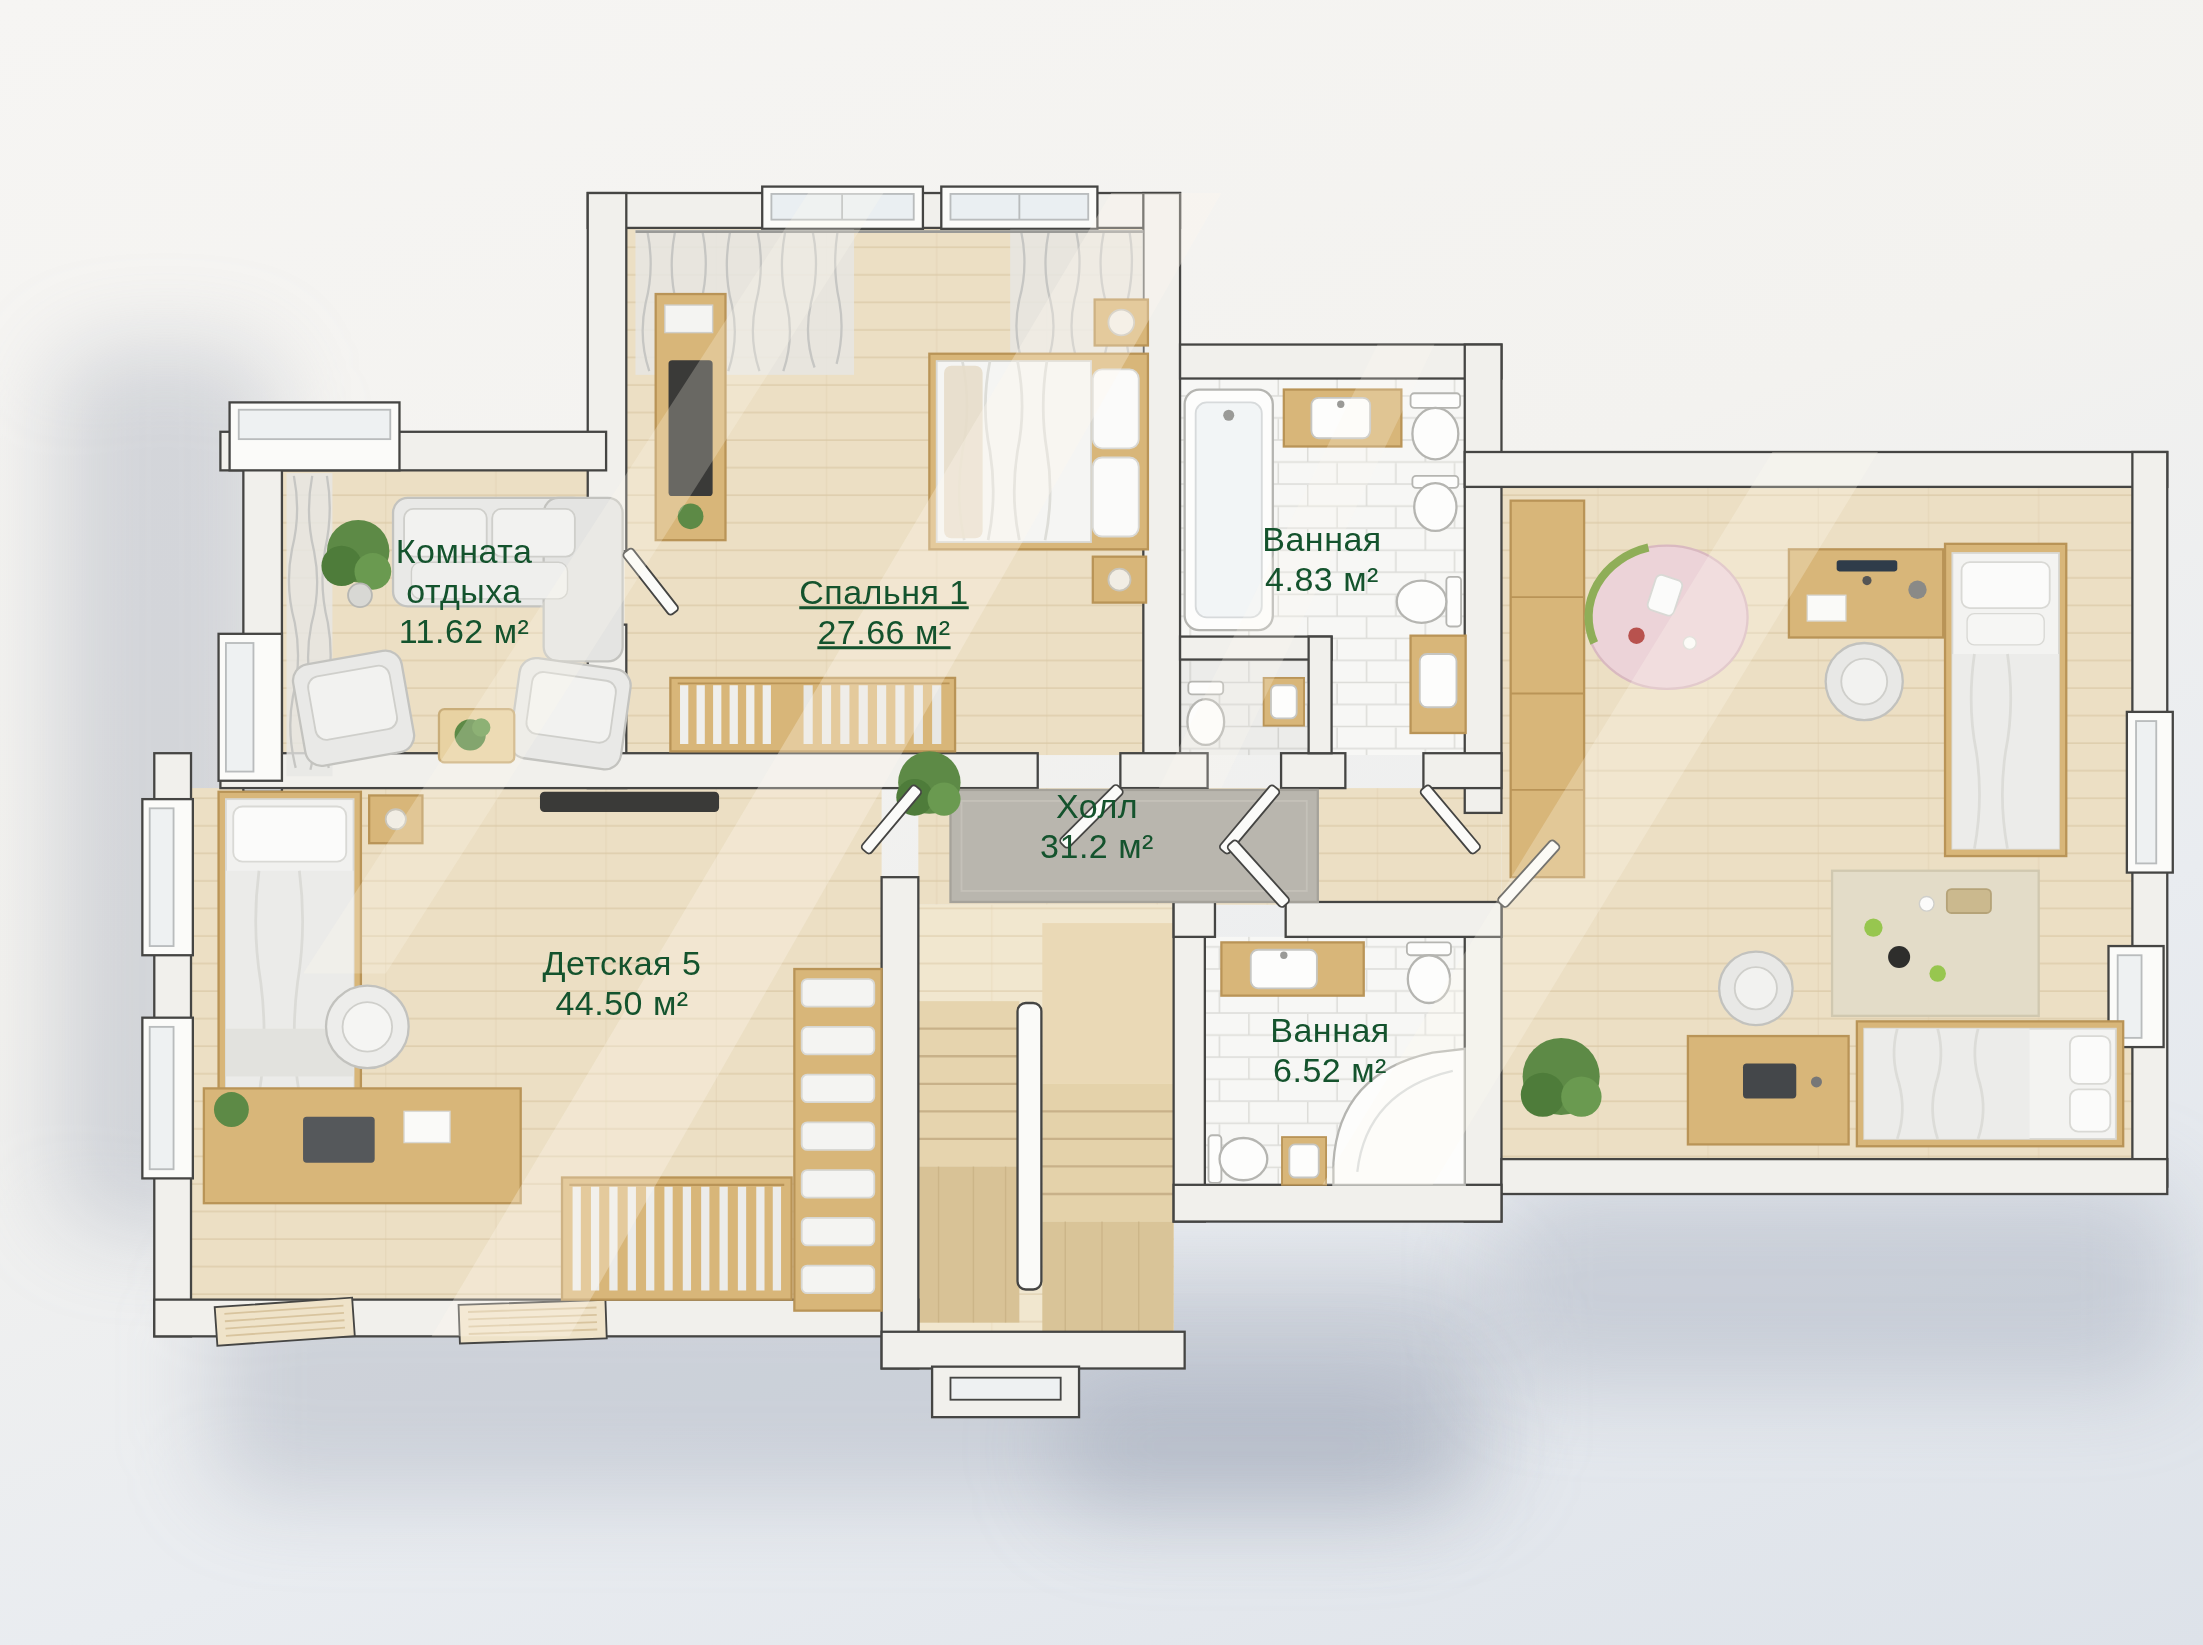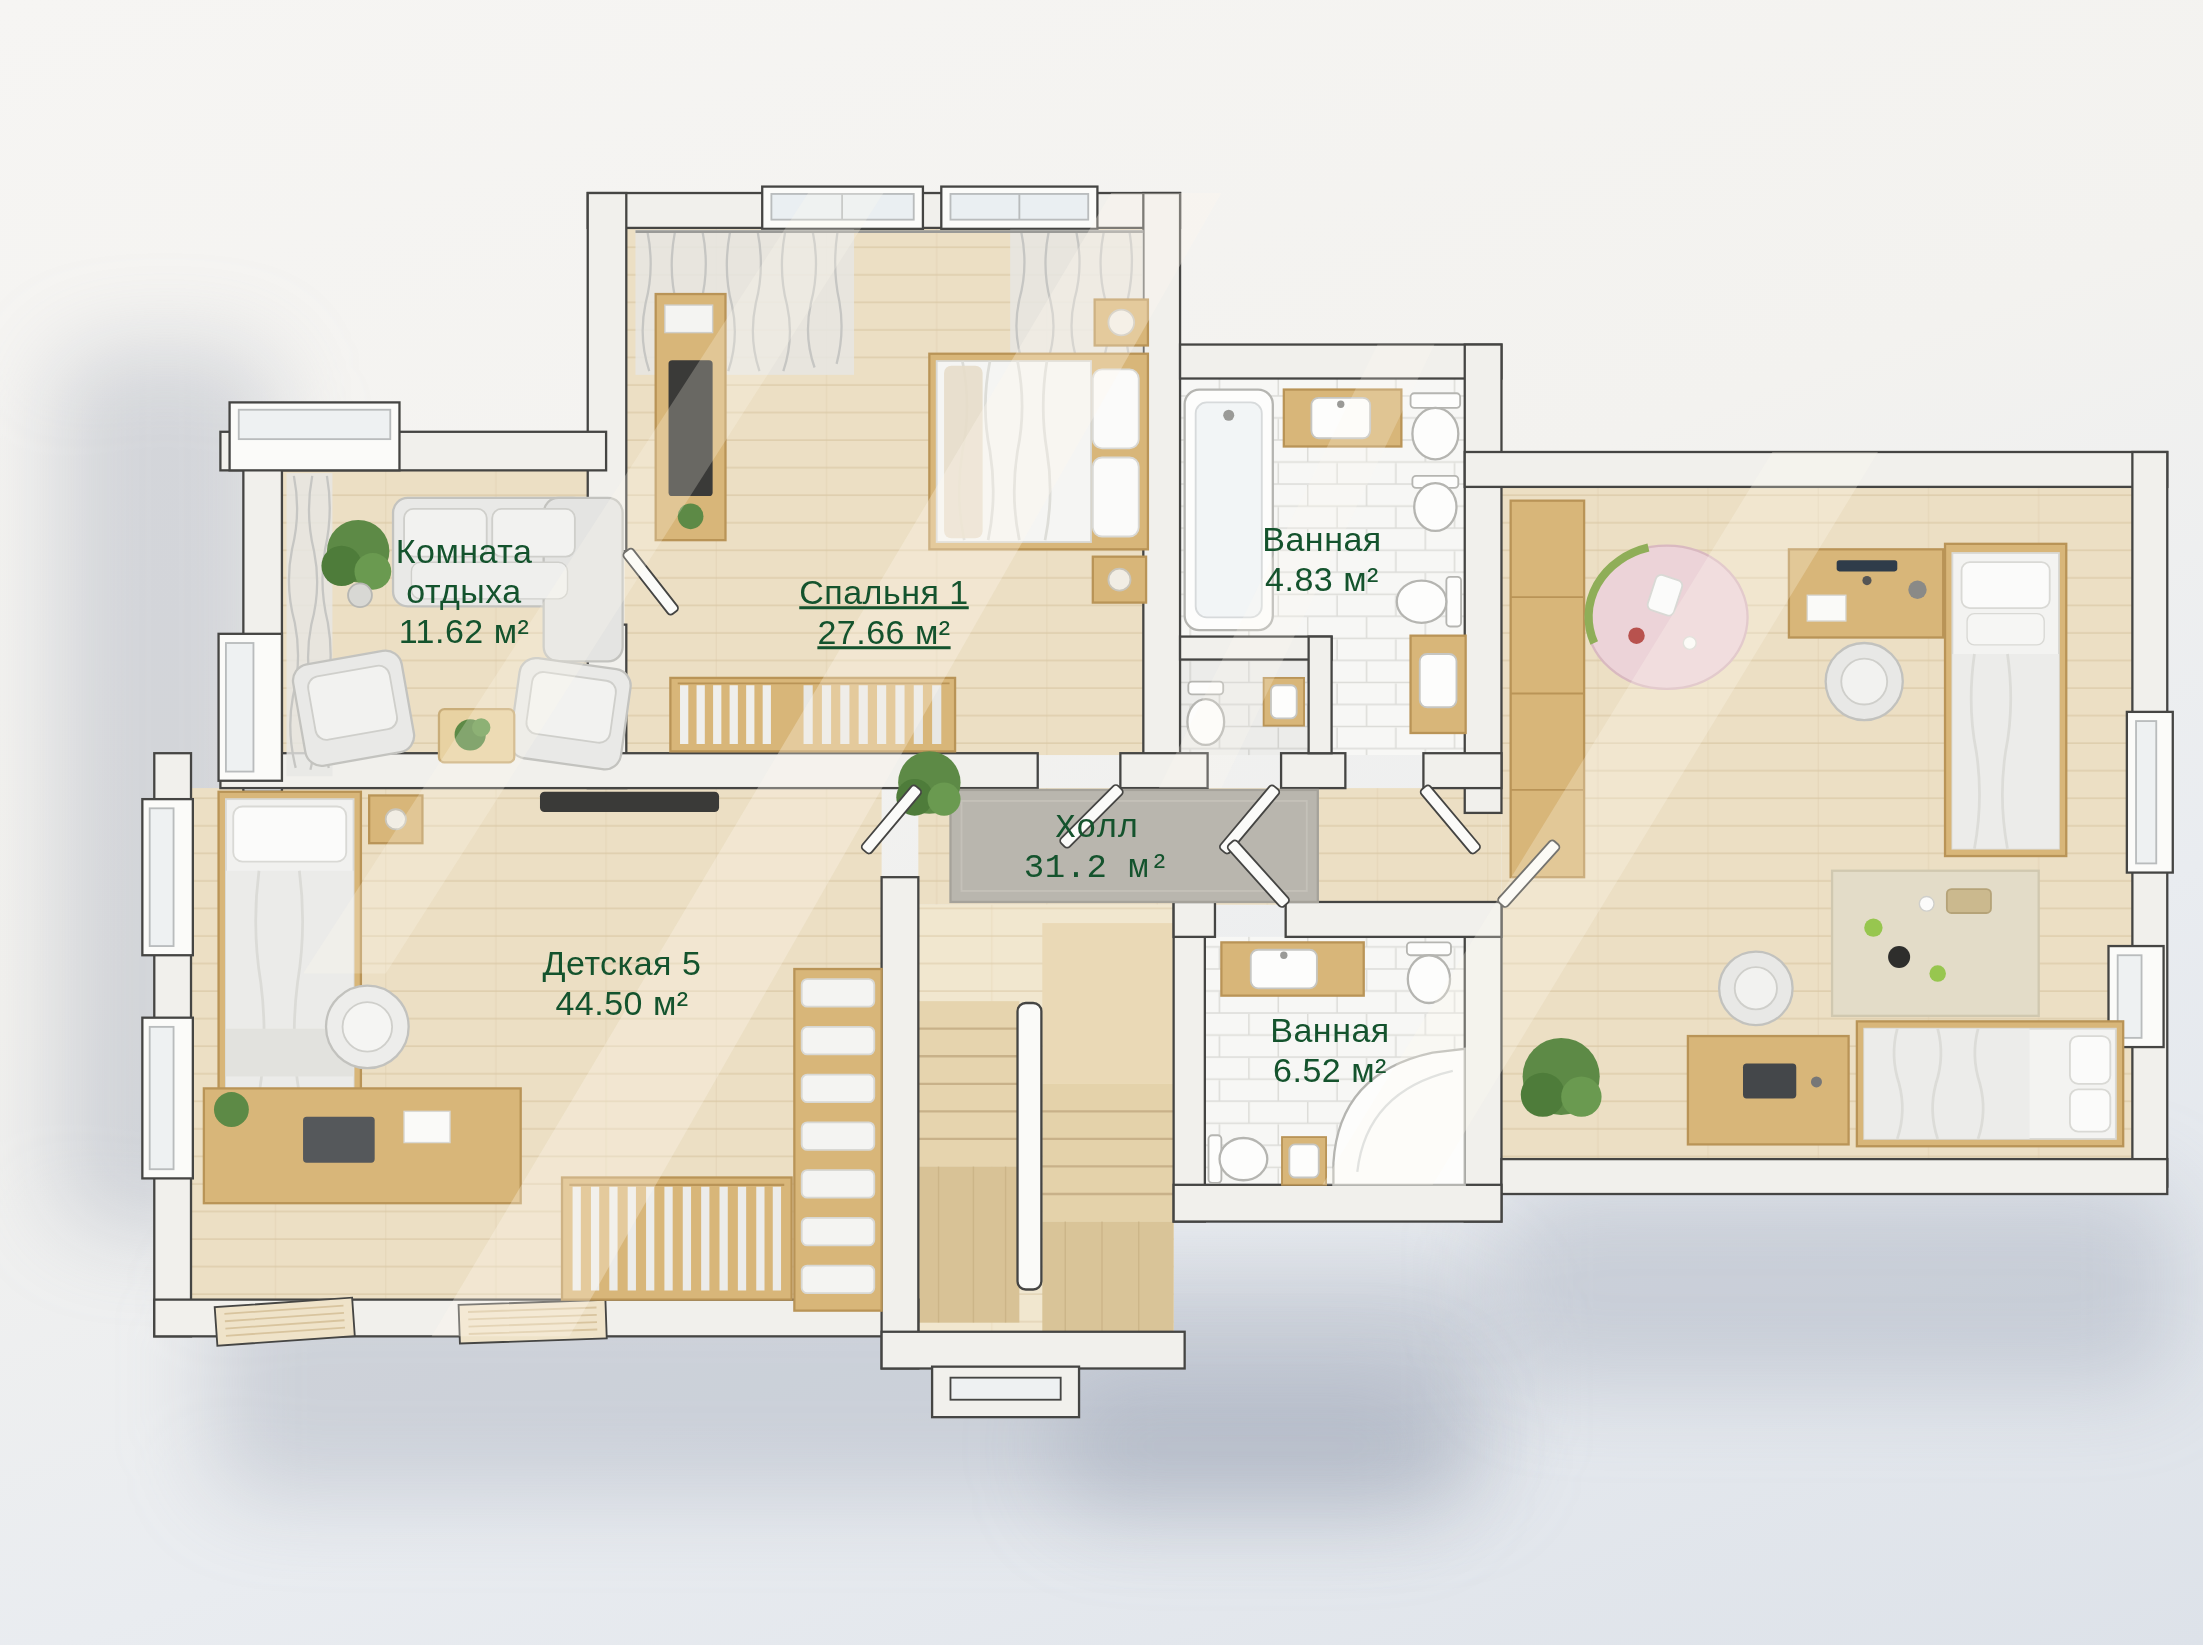--- a/index.html
+++ b/index.html
@@ -433,21 +433,21 @@
     <span>11.62 м²</span>
   </div>
   <div class="room-label" style="left:884px;top:613px;width:294px;text-decoration:underline;">
     <span>Спальня 1</span>
     <span>27.66 м²</span>
   </div>
   <div class="room-label" style="left:1322px;top:560px;width:294px;">
     <span>Ванная</span>
     <span>4.83 м²</span>
   </div>
-  <div class="room-label" style="left:1097px;top:849px;width:294px;font-family:Liberation Mono, monospace;">
+  <div class="room-label" style="left:1097px;top:827px;width:294px;">
     <span>Холл</span>
     <span>31.2 м²</span>
   </div>
   <div class="room-label" style="left:622px;top:984px;width:294px;">
     <span>Детская 5</span>
     <span>44.50 м²</span>
   </div>
   <div class="room-label" style="left:1330px;top:1051px;width:294px;">
     <span>Ванная</span>
     <span>6.52 м²</span>

